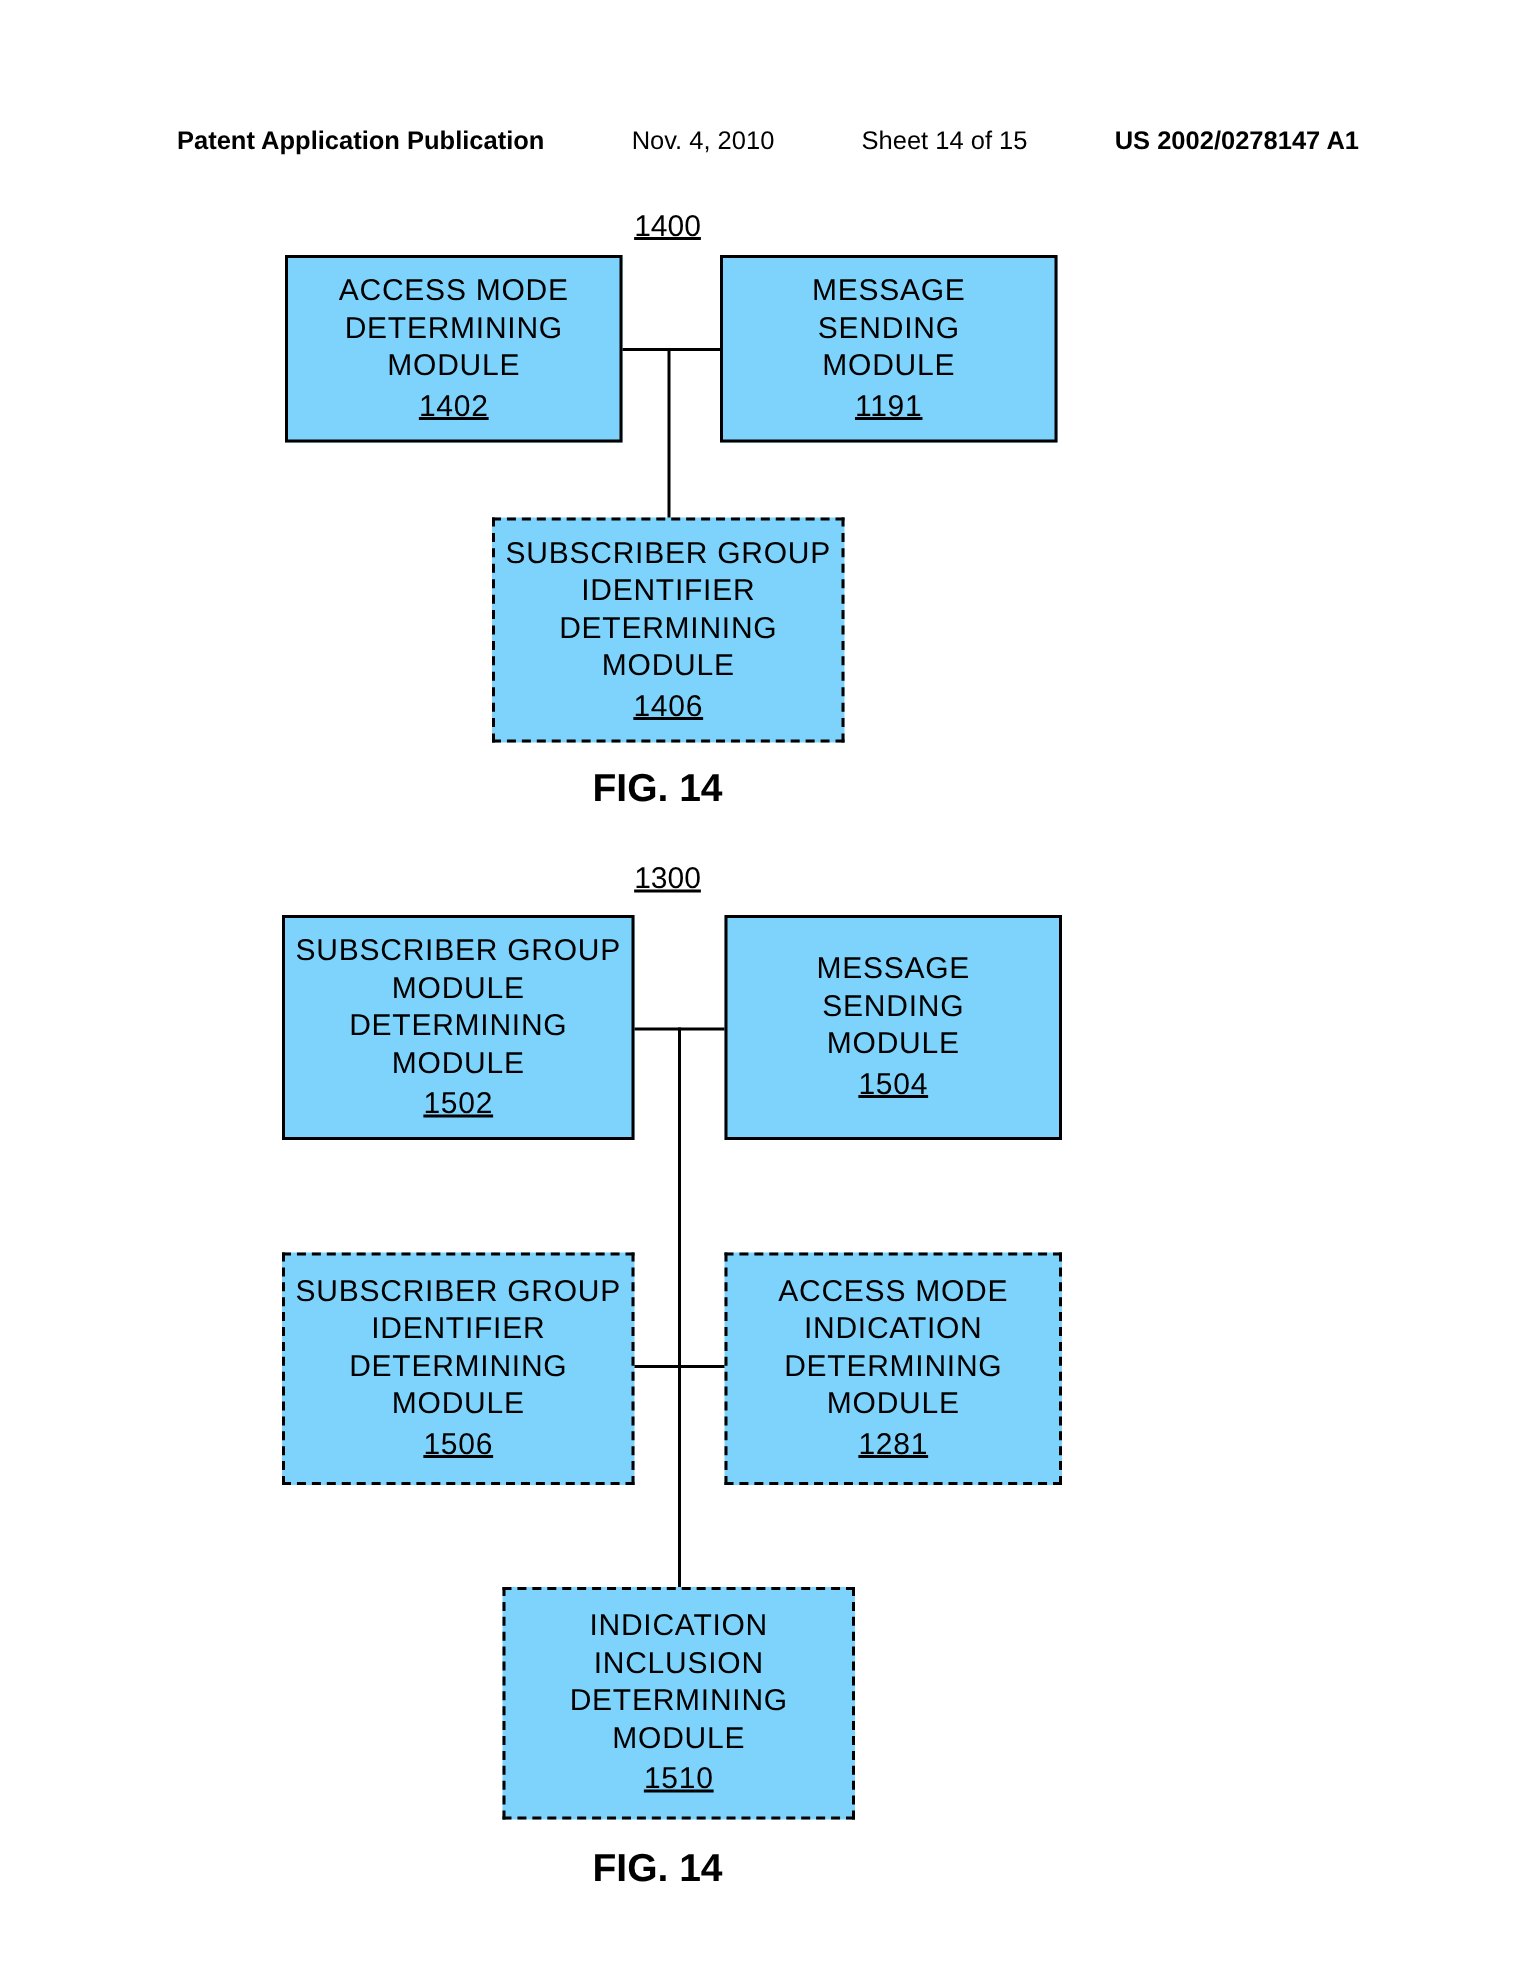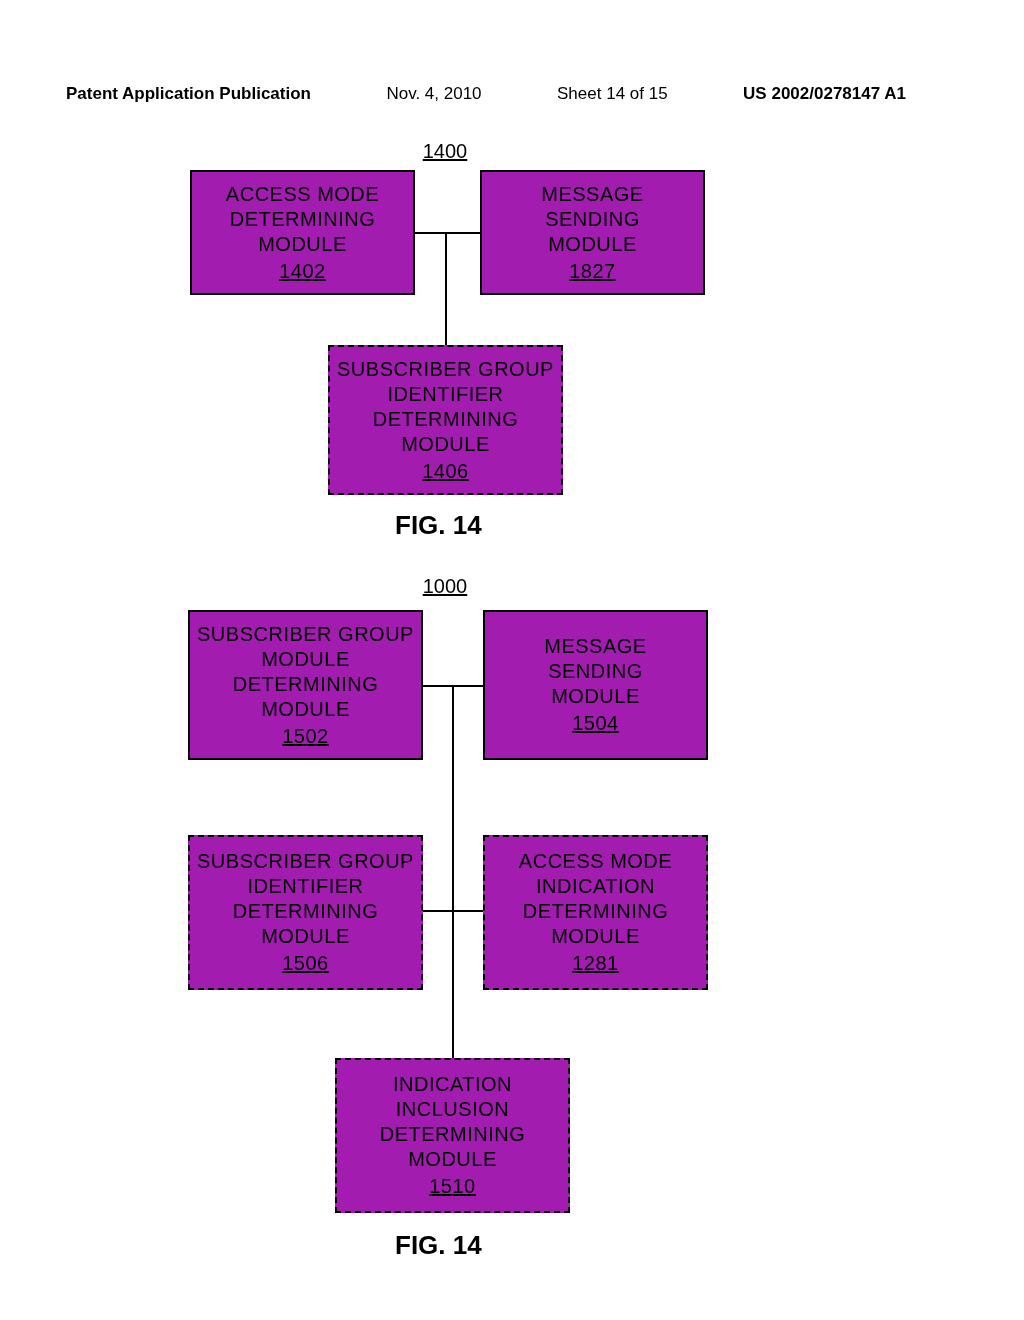--- a/index.html
+++ b/index.html
@@ -12,21 +12,21 @@
     height: 1320px;
     position: relative;
   }
   .header {
     position: absolute;
     top: 84px;
     left: 0;
     right: 0;
     display: flex;
     justify-content: space-between;
-    padding: 0 118px 0 66px;
+    padding: 0 118px 0 118px;
     font-size: 17px;
     text-align: center;
   }
   .header .pub-label { font-weight: bold; }
   .header .date { }
   .header .sheet { }
   .header .pubno { font-weight: bold; }
 
   .canvas {
     position: absolute;
@@ -53,21 +53,21 @@
     border: 2.5px solid #000;
     text-align: center;
     display: flex;
     flex-direction: column;
     justify-content: center;
     align-items: center;
     font-size: 20px;
     letter-spacing: 0.5px;
     line-height: 1.25;
     padding: 6px 4px;
-    background: #a21caf;
+    background: #7dd3fc;
   }
   .box.dashed {
     border-style: dashed;
     border-width: 2.5px;
   }
   .box .num {
     text-decoration: underline;
     margin-top: 2px;
   }
 
@@ -94,37 +94,37 @@
     <div>ACCESS MODE</div>
     <div>DETERMINING</div>
     <div>MODULE</div>
     <div class="num">1402</div>
   </div>
 
   <div class="box" style="left:480px; top:50px; width:225px; height:125px;">
     <div>MESSAGE</div>
     <div>SENDING</div>
     <div>MODULE</div>
-    <div class="num">1827</div>
+    <div class="num">1191</div>
   </div>
 
   <div class="hline" style="left:415px; top:112px; width:65px;"></div>
   <div class="vline" style="left:445px; top:112px; height:115px;"></div>
 
   <div class="box dashed" style="left:328px; top:225px; width:235px; height:150px;">
     <div>SUBSCRIBER GROUP</div>
     <div>IDENTIFIER</div>
     <div>DETERMINING</div>
     <div>MODULE</div>
     <div class="num">1406</div>
   </div>
 
   <div class="fig-label" style="left:395px; top:390px; width:110px;">FIG. 14</div>
 
-  <div class="ref-under" style="left:415px; top:455px; width:60px;">1000</div>
+  <div class="ref-under" style="left:415px; top:455px; width:60px;">1300</div>
 
   <div class="box" style="left:188px; top:490px; width:235px; height:150px;">
     <div>SUBSCRIBER GROUP</div>
     <div>MODULE</div>
     <div>DETERMINING</div>
     <div>MODULE</div>
     <div class="num">1502</div>
   </div>
 
   <div class="box" style="left:483px; top:490px; width:225px; height:150px;">

